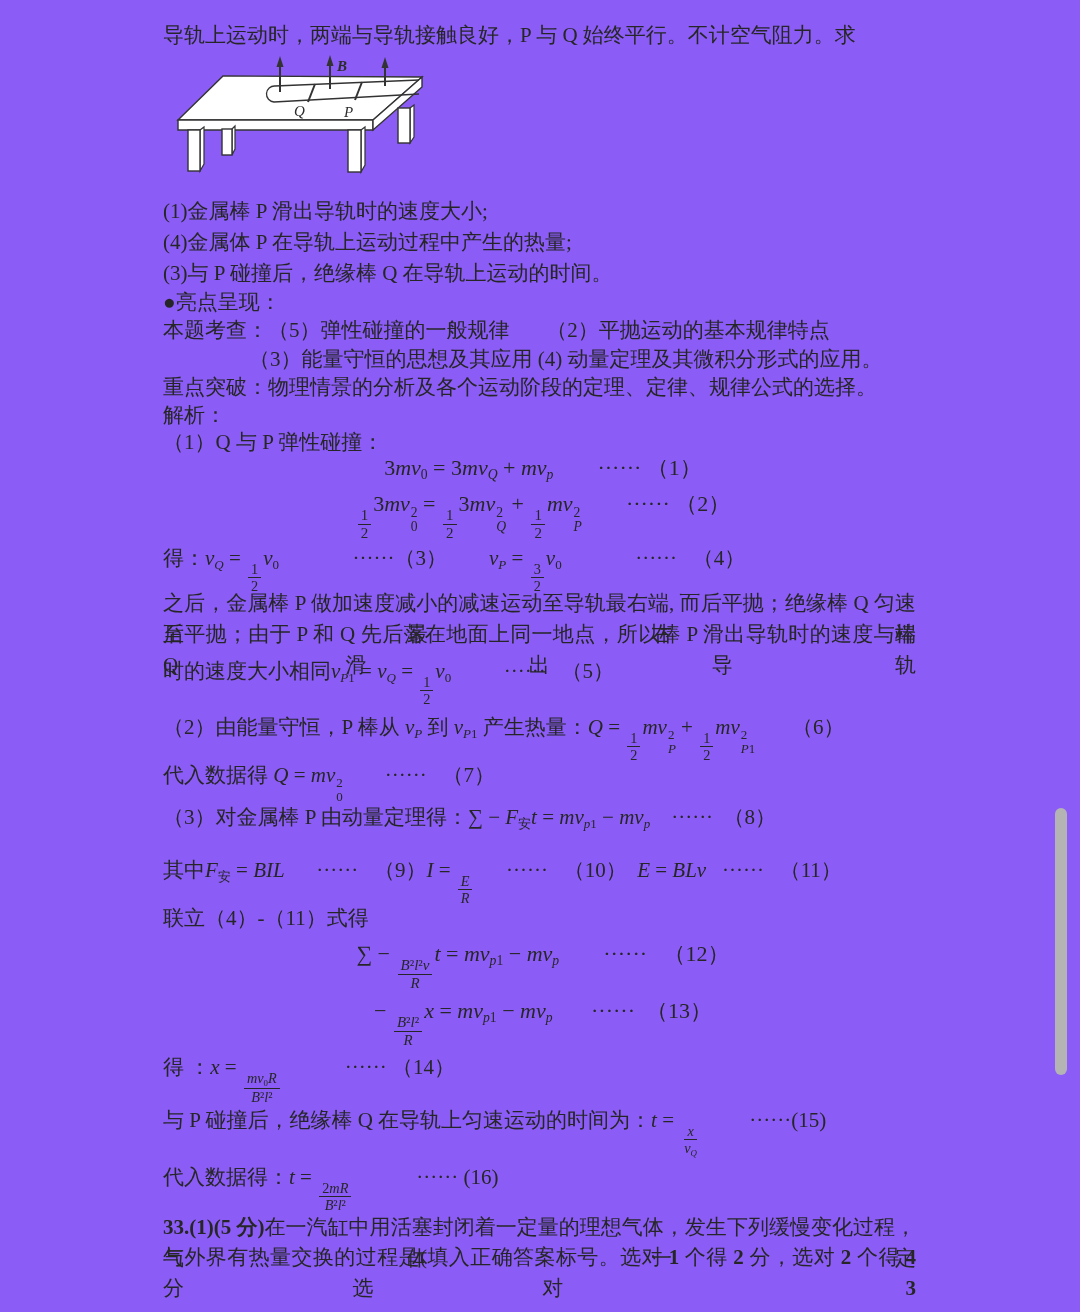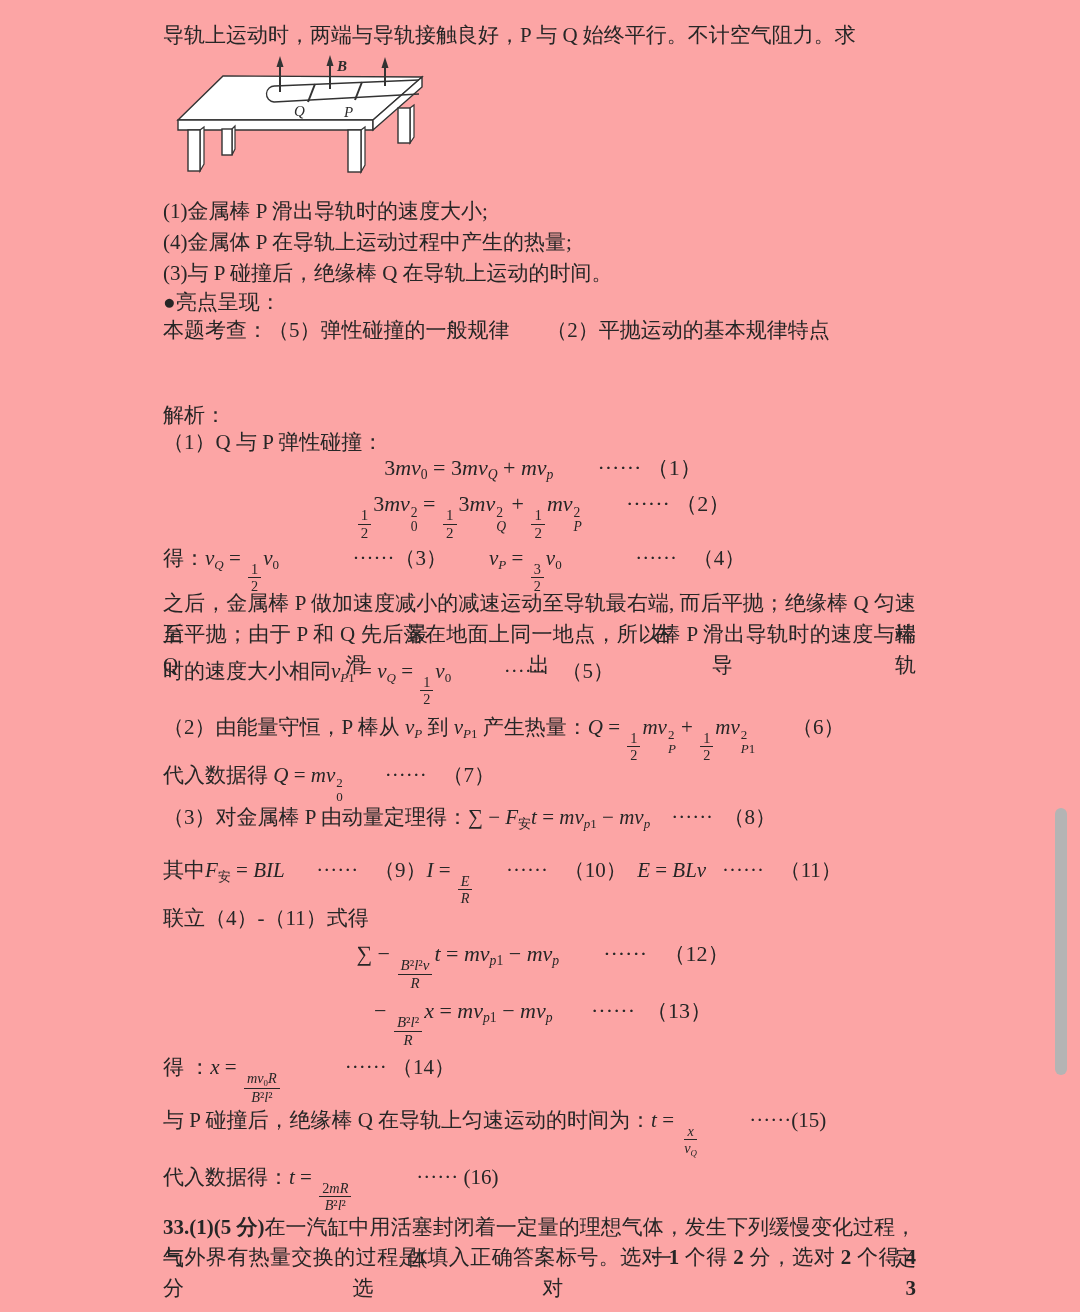--- a/index.html
+++ b/index.html
@@ -55,21 +55,21 @@
     position:absolute;
     left:1055px; top:808px;
     width:12px; height:267px;
     border-radius:6px;
     background:#b4b4b4;
   }
 </style>
 </head>
 <body>
 
-<div class="page" style="background: #fca5a5; color: rgb(38, 38, 38);">
+<div class="page" style="background: #8b5cf6; color: rgb(38, 38, 38);">
 
   <div class="ln" style="top:20px">导轨上运动时，两端与导轨接触良好，P 与 Q 始终平行。不计空气阻力。求</div>
 
   <div class="figure">
     <svg width="270" height="142" viewBox="0 0 270 142">
       <g stroke="#333333" fill="none" stroke-width="1.4">
 
         <polygon points="8,67 53,23 252,24 203,67" fill="#ffffff"></polygon>
 
         <polygon points="8,67 203,67 203,77 8,77" fill="#ffffff"></polygon>
@@ -105,20 +105,22 @@
         <text x="174" y="64">P</text>
       </g>
     </svg>
   </div>
 
   <div class="ln" style="top:196px">(1)金属棒 P 滑出导轨时的速度大小;</div>
   <div class="ln" style="top:227px">(4)金属体 P 在导轨上运动过程中产生的热量;</div>
   <div class="ln" style="top:258px">(3)与 P 碰撞后，绝缘棒 Q 在导轨上运动的时间。</div>
   <div class="ln" style="top:287px">●亮点呈现：</div>
   <div class="ln" style="top:315px">本题考查：（5）弹性碰撞的一般规律       （2）平抛运动的基本规律特点</div>
+  <div class="ln ind" style="top:344px">（3）能量守恒的思想及其应用 (4) 动量定理及其微积分形式的应用。</div>
+  <div class="ln" style="top:372px">重点突破：物理情景的分析及各个运动阶段的定理、定律、规律公式的选择。</div>
   <div class="ln" style="top:400px">解析：</div>
   <div class="ln" style="top:427px">（1）Q 与 P 弹性碰撞：</div>
 
   <div class="ln ctr eq" style="top:452px"><span class="math">3<span class="v">mv</span><sub class="ms"><span class="math">0</span></sub> = 3<span class="v">mv</span><sub class="ms"><span class="math"><span class="v">Q</span></span></sub> + <span class="v">mv</span><sub class="ms"><span class="math"><span class="v">p</span></span></sub></span>        ······ （1）</div>
   <div class="ln ctr eq" style="top:488px"><span class="math"><span class="frac"><span class="fn"><span class="math">1</span></span><span class="fd"><span class="math">2</span></span></span>3<span class="v">mv</span><span class="ssk"><span class="sp"><span class="math">2</span></span><span class="sb"><span class="math">0</span></span></span> = <span class="frac"><span class="fn"><span class="math">1</span></span><span class="fd"><span class="math">2</span></span></span>3<span class="v">mv</span><span class="ssk"><span class="sp"><span class="math">2</span></span><span class="sb"><span class="math"><span class="v">Q</span></span></span></span> + <span class="frac"><span class="fn"><span class="math">1</span></span><span class="fd"><span class="math">2</span></span></span><span class="v">mv</span><span class="ssk"><span class="sp"><span class="math">2</span></span><span class="sb"><span class="math"><span class="v">P</span></span></span></span></span>        ······ （2）</div>
   <div class="ln" style="top:543px">得：<span class="math"><span class="v">v</span><sub class="ms"><span class="math"><span class="v">Q</span></span></sub> = <span class="frac"><span class="fn"><span class="math">1</span></span><span class="fd"><span class="math">2</span></span></span><span class="v">v</span><sub class="ms"><span class="math">0</span></sub></span>              ······（3）        <span class="math"><span class="v">v</span><sub class="ms"><span class="math"><span class="v">P</span></span></sub> = <span class="frac"><span class="fn"><span class="math">3</span></span><span class="fd"><span class="math">2</span></span></span><span class="v">v</span><sub class="ms"><span class="math">0</span></sub></span>              ······   （4）</div>
   <div class="ln jus" style="top:588px">之后，金属棒 P 做加速度减小的减速运动至导轨最右端, 而后平抛；绝缘棒 Q 匀速至最右端</div>
   <div class="ln jus" style="top:619px">后平抛；由于 P 和 Q 先后落在地面上同一地点，所以棒 P 滑出导轨时的速度与棒 Q 滑出导轨</div>
   <div class="ln" style="top:656px">时的速度大小相同<span class="math"><span class="v">v</span><sub class="ms"><span class="math"><span class="v">P</span>1</span></sub> = <span class="v">v</span><sub class="ms"><span class="math"><span class="v">Q</span></span></sub> = <span class="frac"><span class="fn"><span class="math">1</span></span><span class="fd"><span class="math">2</span></span></span><span class="v">v</span><sub class="ms"><span class="math">0</span></sub></span>          ······   （5）</div>
   <div class="ln" style="top:712px">（2）由能量守恒，P 棒从 <span class="math"><span class="v">v</span><sub class="ms"><span class="math"><span class="v">P</span></span></sub></span> 到 <span class="math"><span class="v">v</span><sub class="ms"><span class="math"><span class="v">P</span>1</span></sub></span> 产生热量：<span class="math"><span class="v">Q</span> = <span class="frac"><span class="fn"><span class="math">1</span></span><span class="fd"><span class="math">2</span></span></span><span class="v">mv</span><span class="ssk"><span class="sp"><span class="math">2</span></span><span class="sb"><span class="math"><span class="v">P</span></span></span></span> + <span class="frac"><span class="fn"><span class="math">1</span></span><span class="fd"><span class="math">2</span></span></span><span class="v">mv</span><span class="ssk"><span class="sp"><span class="math">2</span></span><span class="sb"><span class="math"><span class="v">P</span>1</span></span></span></span>       （6）</div>

